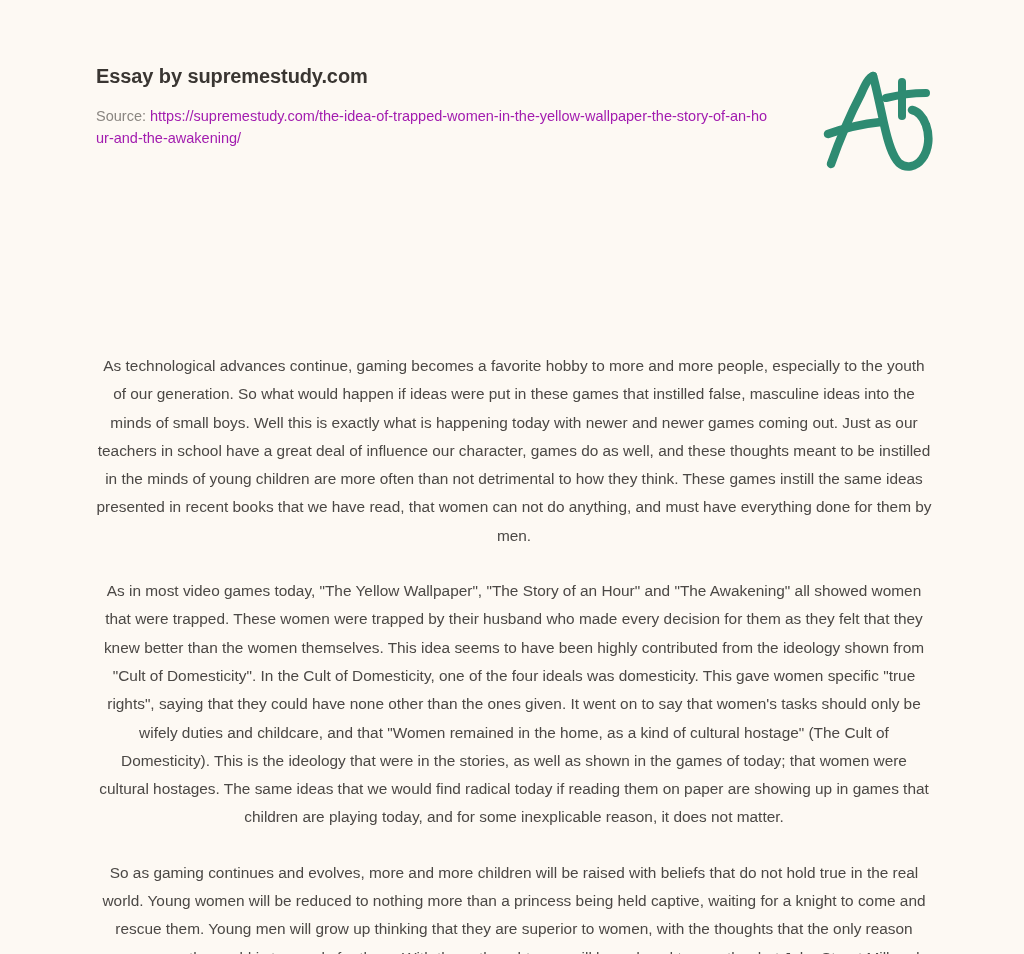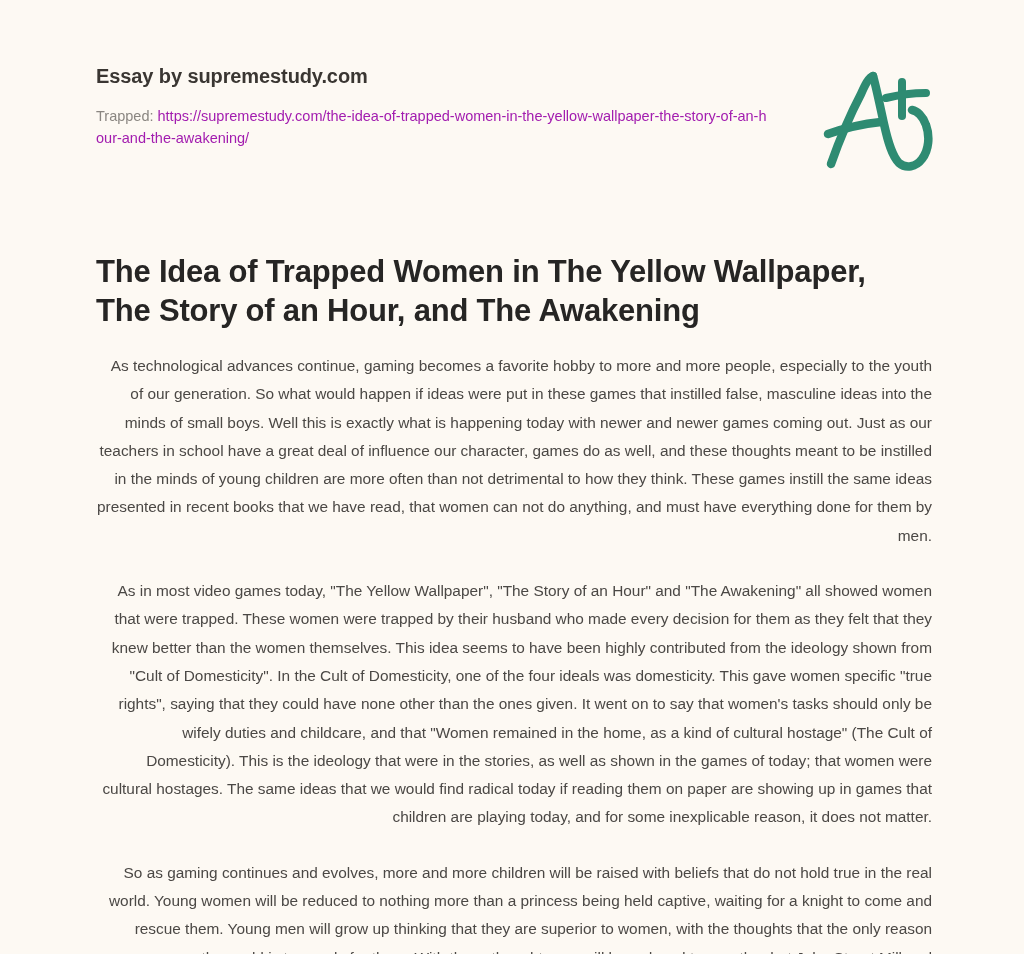--- a/index.html
+++ b/index.html
@@ -94,36 +94,36 @@
     left: 96px;
     top: 352px;
     width: 836px;
   }
 
   .body-copy p {
     margin: 0 0 27px 0;
     font-size: 15.4px;
     line-height: 28.3px;
     color: #4b4845;
-    text-align: right;
+    text-align: center;
   }
   .body-copy p:last-child {
     margin-bottom: 0;
   }
 </style>
 </head>
 <body>
 
 <div class="page">
 
   <div class="header-block">
     <div class="essay-by">Essay by supremestudy.com</div>
 
     <div class="source-line">
-      <span class="source-label">Trapped: </span><a class="source-url" href="#">https://supremestudy.com/the-idea-of-trapped-women-in-the-yellow-wallpaper-the-story-of-an-hour-and-the-awakening/</a>
+      <span class="source-label">Source: </span><a class="source-url" href="#">https://supremestudy.com/the-idea-of-trapped-women-in-the-yellow-wallpaper-the-story-of-an-hour-and-the-awakening/</a>
     </div>
   </div>
 
   <div class="logo">
     <svg viewBox="0 0 132 104" xmlns="http://www.w3.org/2000/svg">
       <g fill="none" stroke="#2e8b72" stroke-linecap="round" stroke-linejoin="round">
 
         <path d="M19 96 C 26 76, 38 47, 49 26 C 53 17, 57 9, 61 8" stroke-width="8.5"></path>
 
         <path d="M61 8 C 64 18, 68 38, 72 56 C 76 74, 80 88, 87 95
@@ -132,21 +132,20 @@
 
         <path d="M16 66 C 30 61, 50 56, 69 54" stroke-width="8.5"></path>
 
         <path d="M90 14 C 90 24, 90 38, 90 48" stroke-width="8"></path>
 
         <path d="M74 30 C 86 27, 102 25, 114 25" stroke-width="8"></path>
       </g>
     </svg>
   </div>
 
-  <h1 class="doc-title">The Idea of Trapped Women in The Yellow Wallpaper, The Story of an Hour, and The Awakening</h1>
 
   <div class="body-copy">
     <p>As technological advances continue, gaming becomes a favorite hobby to more and more people, especially to the youth of our generation. So what would happen if ideas were put in these games that instilled false, masculine ideas into the minds of small boys. Well this is exactly what is happening today with newer and newer games coming out. Just as our teachers in school have a great deal of influence our character, games do as well, and these thoughts meant to be instilled in the minds of young children are more often than not detrimental to how they think. These games instill the same ideas presented in recent books that we have read, that women can not do anything, and must have everything done for them by men.</p>
     <p>As in most video games today, "The Yellow Wallpaper", "The Story of an Hour" and "The Awakening" all showed women that were trapped. These women were trapped by their husband who made every decision for them as they felt that they knew better than the women themselves. This idea seems to have been highly contributed from the ideology shown from "Cult of Domesticity". In the Cult of Domesticity, one of the four ideals was domesticity. This gave women specific "true rights", saying that they could have none other than the ones given. It went on to say that women's tasks should only be wifely duties and childcare, and that "Women remained in the home, as a kind of cultural hostage" (The Cult of Domesticity). This is the ideology that were in the stories, as well as shown in the games of today; that women were cultural hostages. The same ideas that we would find radical today if reading them on paper are showing up in games that children are playing today, and for some inexplicable reason, it does not matter.</p>
     <p>So as gaming continues and evolves, more and more children will be raised with beliefs that do not hold true in the real world. Young women will be reduced to nothing more than a princess being held captive, waiting for a knight to come and rescue them. Young men will grow up thinking that they are superior to women, with the thoughts that the only reason women are the world is to supply for them. With these thoughts, we will be reduced to exactly what John Stuart Mill and Harriet Taylor fought against more than 200 years ago, and is that a world people would want to live in?</p>
   </div>
 
 </div>
 
 </body></html>

